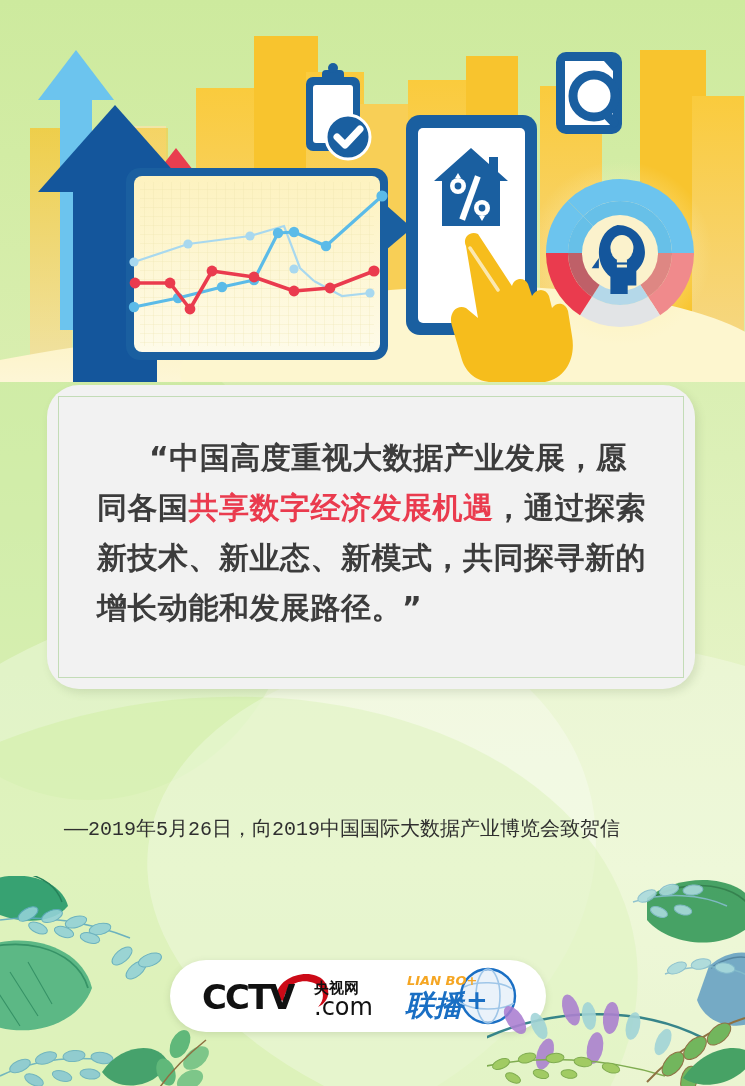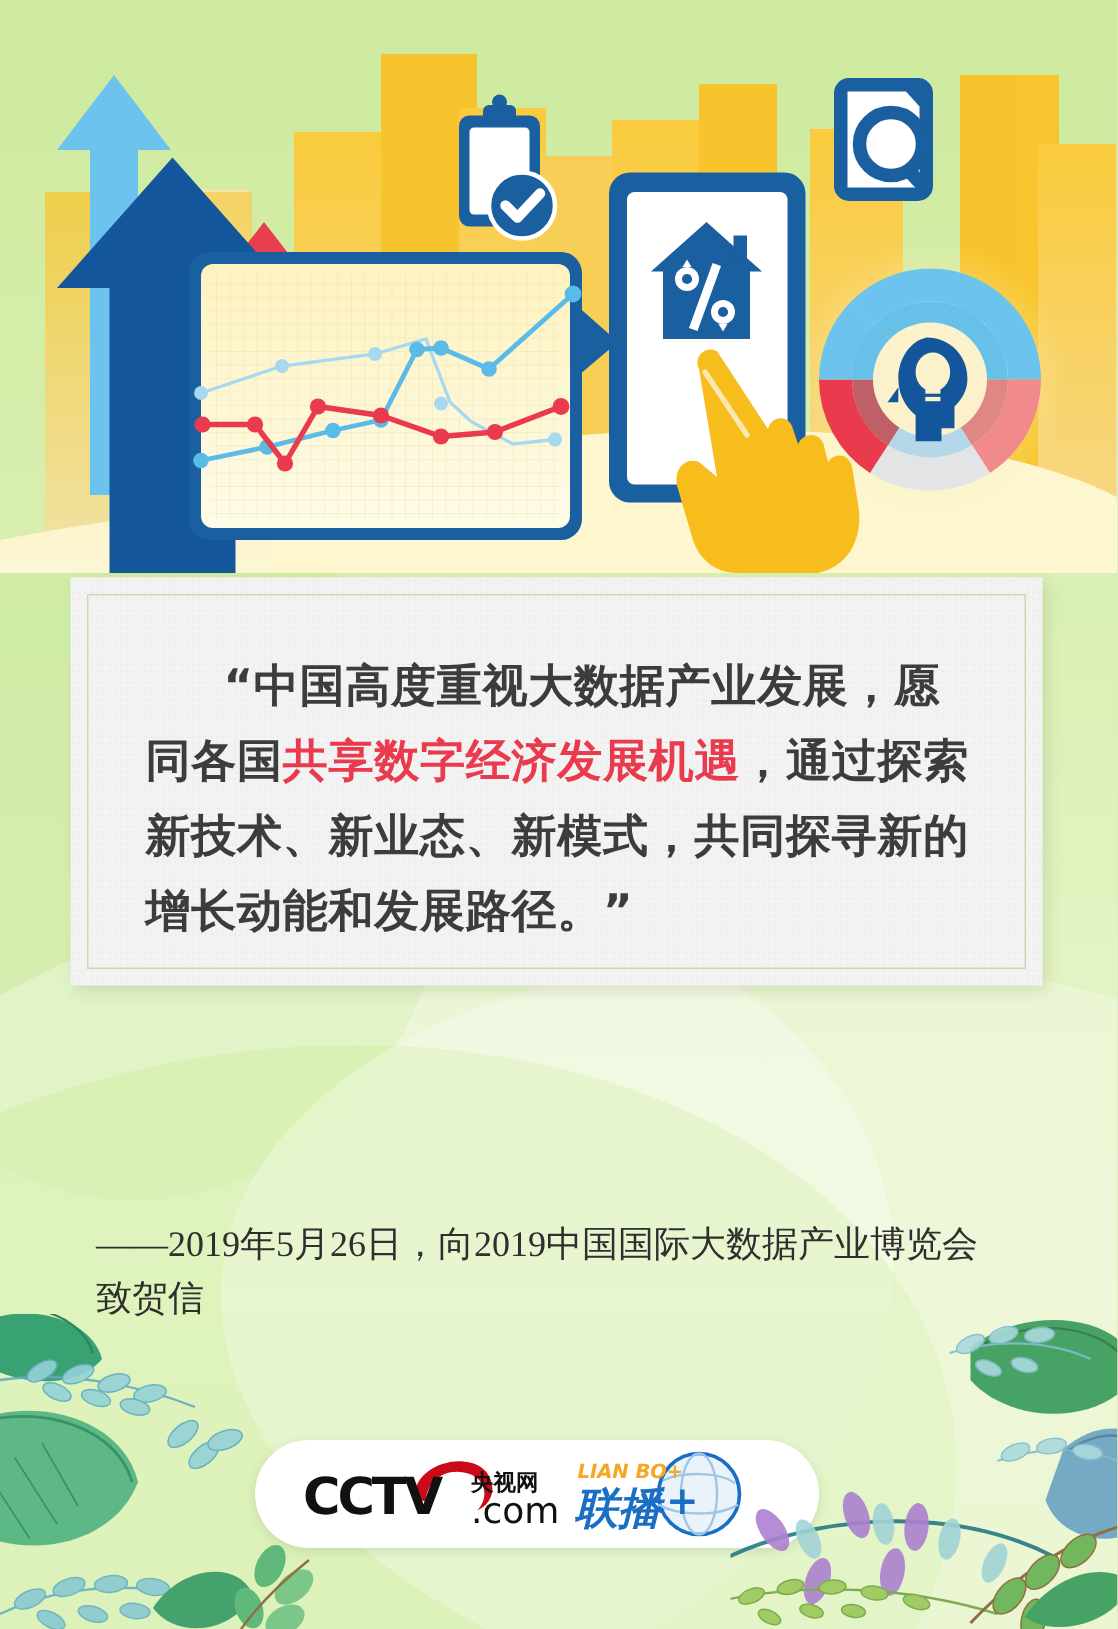--- a/index.html
+++ b/index.html
@@ -22,23 +22,24 @@
   .sw3{right:-300px;top:640px;width:900px;height:520px;border-radius:50%;
        background:rgba(255,255,255,0.28);transform:rotate(7deg);}
   .sw4{left:-120px;top:330px;width:420px;height:470px;border-radius:50%;
        background:rgba(196,233,150,0.45);}
   
   .illus{position:absolute;left:0;top:0;width:745px;height:382px;overflow:hidden;}
   .illus-bg{position:absolute;inset:0;background:
      linear-gradient(180deg,#cdea9e 0%,#d2eca4 40%,#d9eeb0 100%);}
   
   .quote-card{
-    position:absolute;left:47px;top:385px;width:648px;height:272px;
+    position:absolute;left:47px;top:385px;width:648px;height:304px;
     background:#f2f2f2;
     box-shadow:3px 4px 9px rgba(90,110,70,0.16);
+    border-radius:32px;
   }
   .quote-card .paper-tex{
     position:absolute;inset:0;
     background-image:
       radial-gradient(rgba(0,0,0,0.035) 0.6px,transparent 0.7px),
       radial-gradient(rgba(255,255,255,0.9) 0.6px,transparent 0.7px);
     background-size:4px 4px,6px 6px;
     background-position:0 0,2px 3px;
     opacity:.9;
   }
@@ -50,32 +51,32 @@
     position:absolute;left:50px;top:48px;right:42px;
     font-size:30px;line-height:50px;font-weight:bold;color:#3c3c3c;
     letter-spacing:0.5px;
     font-family:"DejaVu Sans","Liberation Sans",sans-serif;
   }
   .quote-text .ind{display:inline-block;width:52px;}
   .hl{color:#ea3b4e;}
   
   .attrib{
     position:absolute;left:64px;top:812px;width:600px;
-    font-size:24px;line-height:36px;color:#2f2f2f;
-    font-family:Liberation Serif, serif;
+    font-size:20px;line-height:36px;color:#2f2f2f;
+    font-family:Liberation Mono, monospace;
   }
   
   .logo-pill{
     position:absolute;left:170px;top:960px;width:376px;height:72px;
     background:#ffffff;border-radius:40px;
     box-shadow:0 2px 7px rgba(90,110,70,0.18);
     display:flex;align-items:center;
   }
   .cctv-logo{position:relative;margin-left:32px;width:180px;height:54px;}
-  .lianbo-logo{position:relative;width:120px;height:62px;}
+  .lianbo-logo{position:relative;margin-left:22px;width:120px;height:62px;}
   
   .leaves{position:absolute;pointer-events:none;}
   .leaves-bl{left:-10px;top:876px;width:280px;height:215px;}
   .leaves-br{right:-12px;top:868px;width:270px;height:222px;}
 </style>
 </head>
 <body>
 
 <div class="poster">
 

